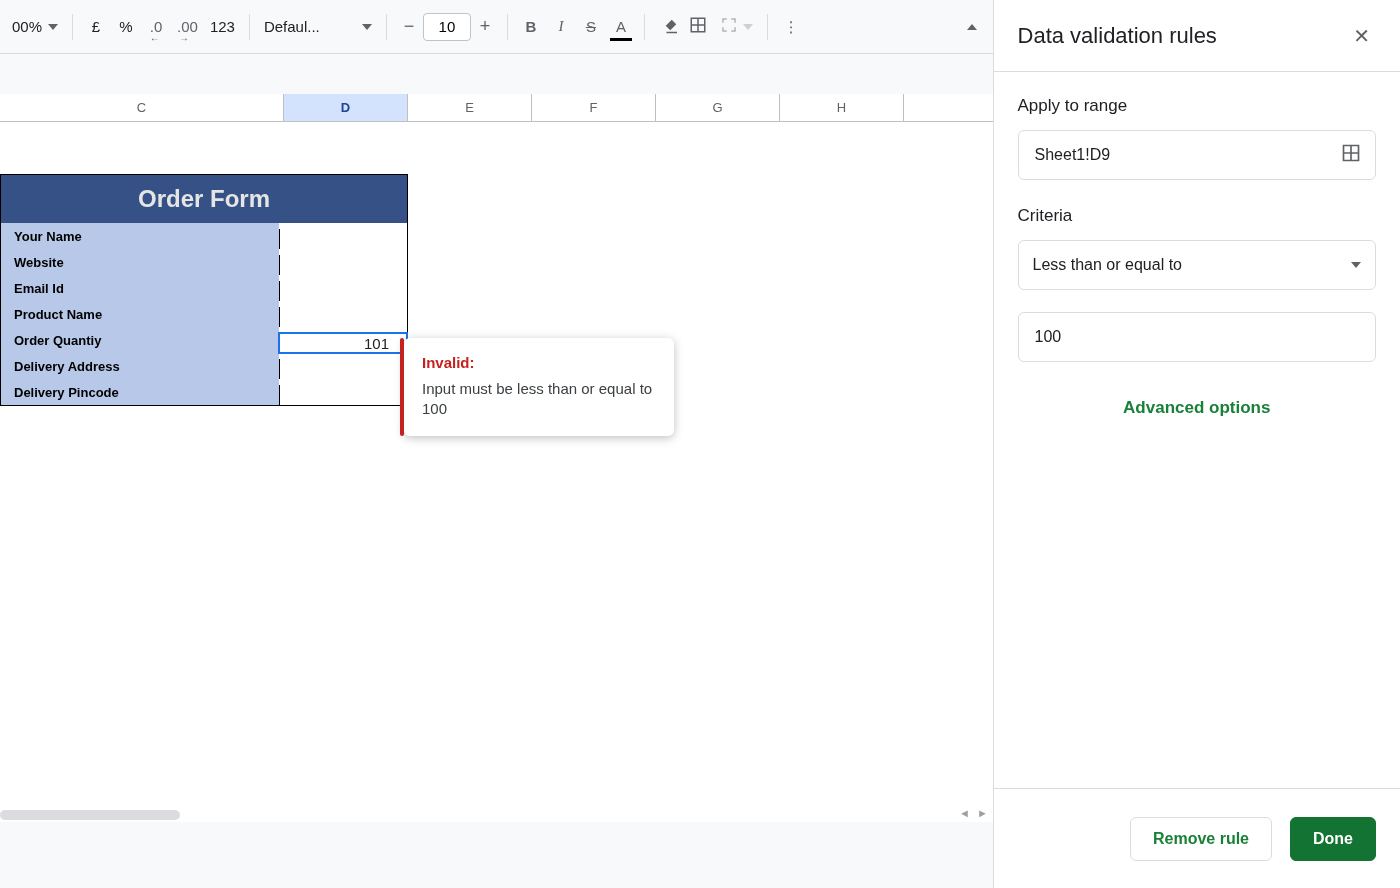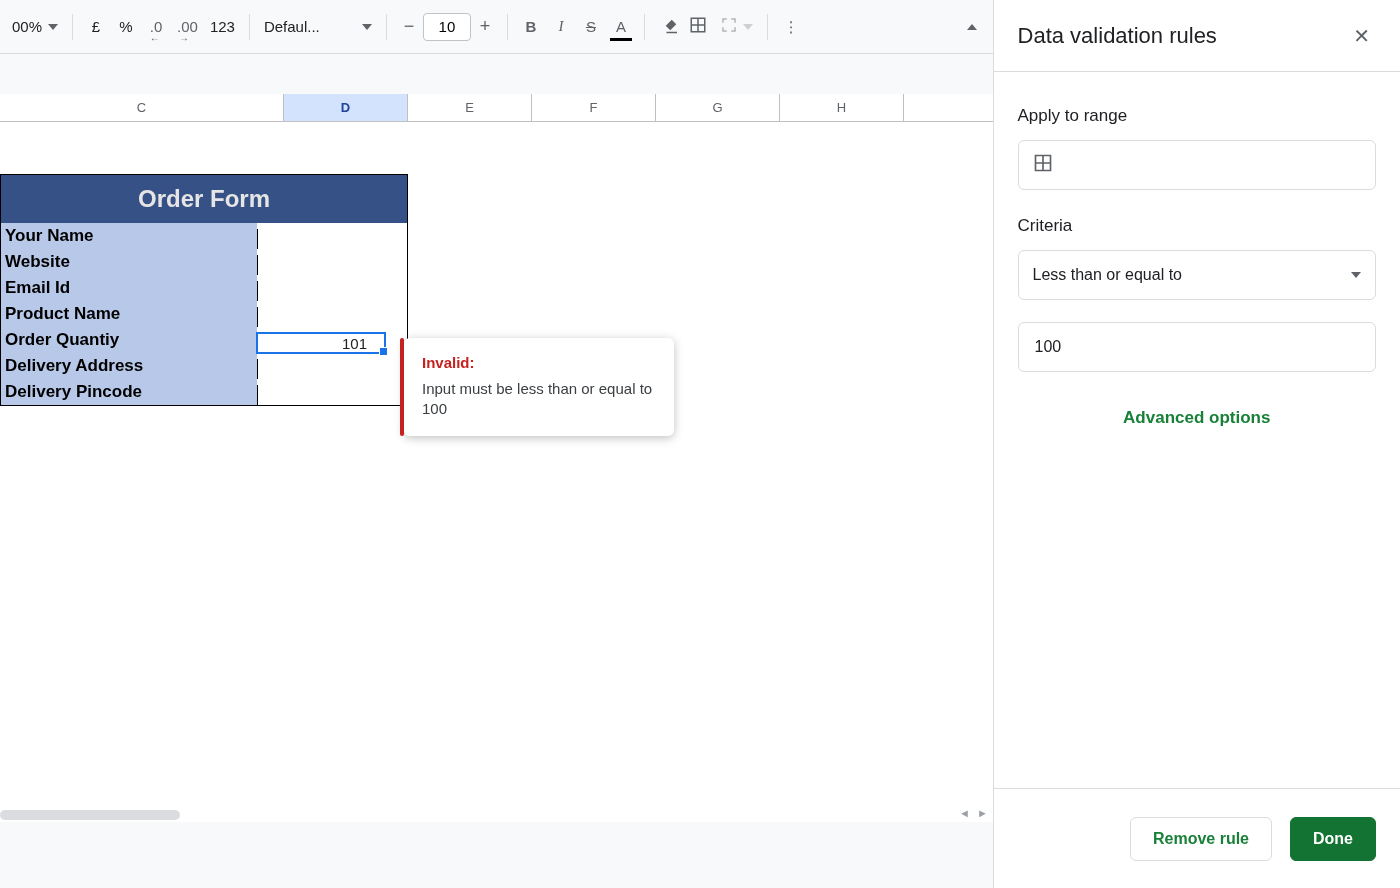--- a/index.html
+++ b/index.html
@@ -41,40 +41,40 @@
   .grid-wrap{flex:1;position:relative;overflow:hidden;margin-top:40px;}
   .col-headers{display:flex;height:28px;border-bottom:1px solid var(--border-strong);background:#fff;}
   .col-h{width:124px;border-right:1px solid var(--border-strong);display:flex;align-items:center;justify-content:center;font-size:13px;color:var(--muted);}
   .col-h.ccol{width:284px;}
   .col-h.sel{background:var(--col-sel-bg);color:#1f4597;font-weight:600;}
   .cells{position:relative;background:#fff;height:700px;}
 
   .order-form{position:absolute;left:0;top:52px;width:408px;border:1px solid #000;}
   .of-title{background:var(--header-blue);color:#e5e5e5;font-weight:700;font-size:24px;height:48px;display:flex;align-items:center;justify-content:center;font-family:Arial;}
   .of-row{display:flex;height:26px;}
-  .of-label{width:256px;background:var(--cell-blue);font-weight:700;font-size:17px;display:flex;align-items:center;padding-left:4px;color:#000;}
+  .of-label{width:278px;background:var(--cell-blue);font-weight:700;font-size:13px;display:flex;align-items:center;padding-left:13px;color:#000;}
   .of-val{width:128px;border-left:1px solid #000;display:flex;align-items:center;justify-content:flex-end;padding-right:18px;font-size:15px;margin-top:6px;}
   .of-val.selected{outline:2px solid var(--sel-blue);outline-offset:-1px;position:relative;z-index:2;}
   .of-val.selected::after{content:"";position:absolute;right:-3px;bottom:-3px;width:7px;height:7px;background:var(--sel-blue);border:1px solid #fff;}
 
   .tooltip{position:absolute;left:404px;top:216px;width:270px;background:#fff;border-radius:6px;box-shadow:0 2px 10px rgba(0,0,0,.25);padding:16px 18px;font-size:15px;z-index:5;}
   .tooltip .bar{position:absolute;left:-4px;top:0;bottom:0;width:4px;background:var(--red);border-radius:2px;}
   .tooltip .ttl{color:var(--red);font-weight:700;margin-bottom:8px;}
   .tooltip .msg{color:#3c4043;line-height:1.35;}
 
   .hscroll-track{position:absolute;left:0;bottom:0;right:0;height:14px;background:transparent;}
   .hscroll-thumb{position:absolute;left:0;top:2px;height:10px;width:180px;background:#dadce0;border-radius:5px;}
 
   
   .side{width:422px;border-left:1px solid var(--border);background:var(--panel-bg);display:flex;flex-direction:column;}
   .side-top{height:72px;display:flex;align-items:center;justify-content:space-between;padding:0 24px;border-bottom:1px solid var(--border);}
   .side-title{font-size:22px;color:var(--text);}
   .side-close{font-size:20px;color:var(--muted);background:none;border:none;}
   .side-body{flex:1;padding:20px 24px;overflow:auto;}
-  .field-label{font-size:17px;color:var(--text);margin-bottom:14px;margin-top:14px;}
+  .field-label{font-size:17px;color:var(--text);margin-bottom:14px;margin-top:4px;}
   .field-box{width:100%;height:50px;border:1px solid var(--border);border-radius:6px;display:flex;align-items:center;padding:0 14px;font-size:16px;color:var(--text);justify-content:space-between;background:#fff;}
   .field-box.select{}
   .field-box input{border:none;outline:none;width:100%;font-size:16px;color:var(--text);background:transparent;}
   .adv{color:var(--green);font-size:17px;font-weight:600;text-align:center;margin-top:36px;}
   .side-foot{border-top:1px solid var(--border);height:100px;display:flex;align-items:center;justify-content:flex-end;gap:18px;padding:0 24px;}
   .btn{height:44px;padding:0 22px;border-radius:6px;font-size:16px;font-weight:600;display:flex;align-items:center;justify-content:center;}
   .btn-outline{background:#fff;border:1px solid var(--border);color:var(--green);}
   .btn-primary{background:var(--green-dark);border:1px solid var(--green-dark);color:#fff;}
 
   .chev{display:inline-block;width:0;height:0;border-left:5px solid transparent;border-right:5px solid transparent;}
@@ -225,20 +225,21 @@
   <div class="side">
     <div class="side-top">
       <div class="side-title">Data validation rules</div>
       <button class="side-close">
         <span>✕</span>
       </button>
     </div>
     <div class="side-body">
       <div class="field-label">Apply to range</div>
       <div class="field-box">
+        <input value="Sheet1!D9" style="">
         <span>
           <svg width="20" height="20" viewBox="0 0 24 24">
               <path fill="none" stroke="#5f6368" stroke-width="2" d="M3 3h18v18H3zM3 12h18M12 3v18"></path>
             </svg>
         </span>
       </div>
 
       <div class="field-label" style="margin-top:26px;">Criteria</div>
       <div class="field-box select">
         <span>Less than or equal to</span>

